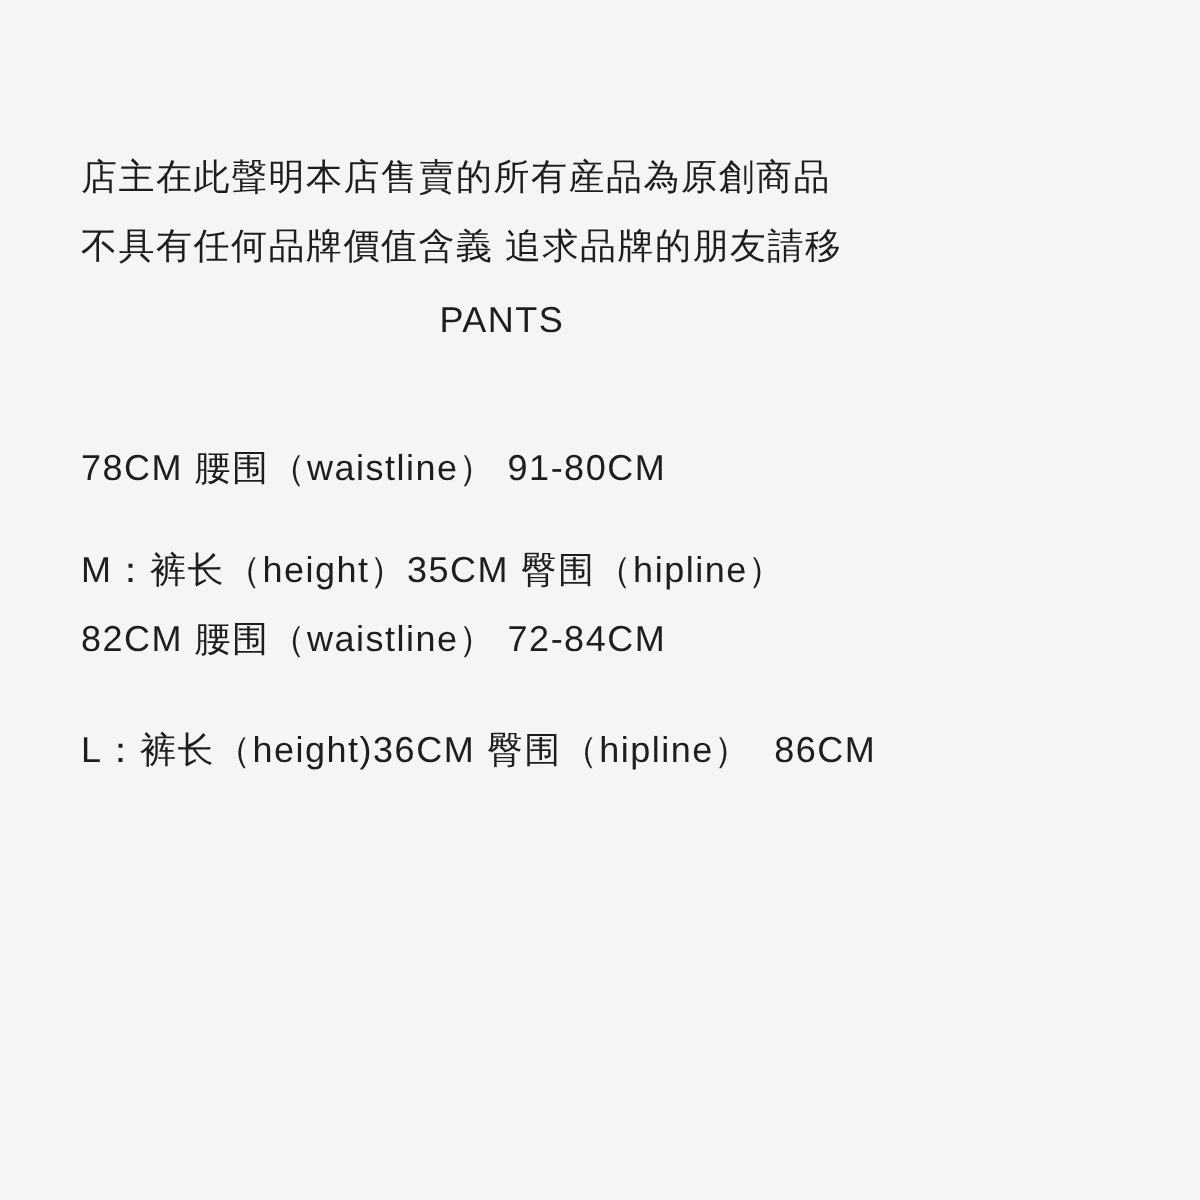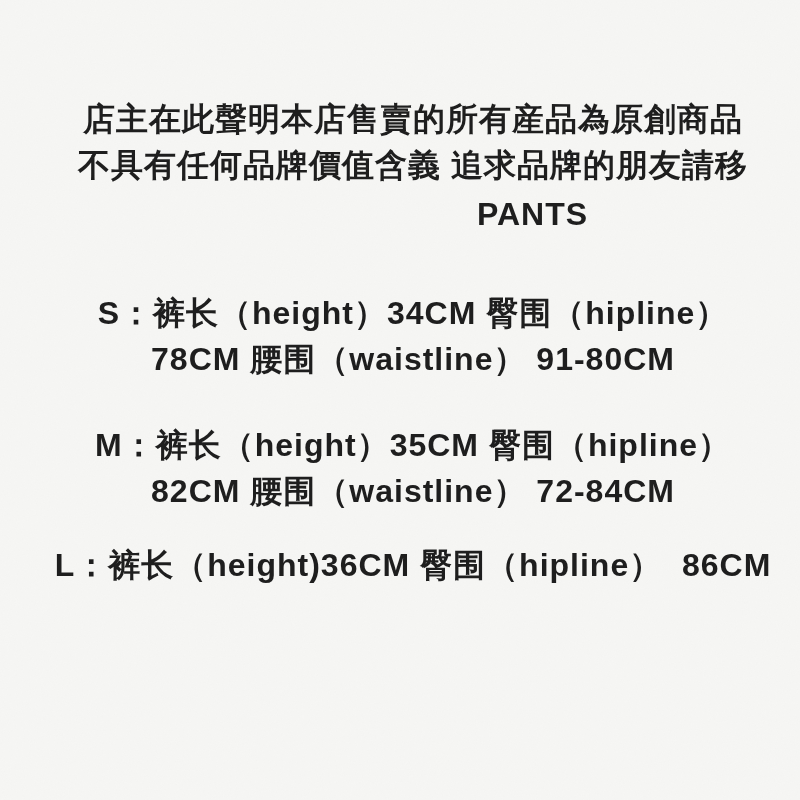--- a/index.html
+++ b/index.html
@@ -28,36 +28,35 @@
     opacity: 0.5;
     pointer-events: none;
   }
   .content {
     position: absolute;
     top: 0;
     left: 0;
     width: 800px;
     box-sizing: border-box;
     padding: 96px 28px 0 54px;
-    font-size: 32px;
+    font-size: 24px;
     line-height: 46px;
     letter-spacing: 1px;
-    font-weight: 700;
-    text-align: center;
+    font-weight: 400;
   }
   .line {
     white-space: pre-wrap;
   }
   .heading {
     margin-top: 3px;
     padding-left: 239px;
     white-space: pre;
   }
   .size-block-s { margin-top: 53px; }
-  .size-block-m { margin-top: 40px; }
+  .size-block-m { margin-top: 22px; }
   .size-block-l { margin-top: 28px; }
 </style>
 </head>
 <body>
 
 <div class="paper"></div>
 
 <svg class="noise-svg" xmlns="http://www.w3.org/2000/svg">
   <filter id="paperNoise">
     <feTurbulence type="fractalNoise" baseFrequency="0.85" numOctaves="2" stitchTiles="stitch"></feTurbulence>
@@ -72,21 +71,20 @@
 <div class="content">
 
   <div>
     <div class="line">店主在此聲明本店售賣的所有産品為原創商品</div>
     <div class="line">不具有任何品牌價值含義 追求品牌的朋友請移</div>
   </div>
 
   <div class="heading">PANTS</div>
 
   <div class="size-block-s">
-    <div class="line">S：裤长（height）34CM 臀围（hipline）</div>
     <div class="line">78CM 腰围（waistline） 91-80CM</div>
   </div>
 
   <div class="size-block-m">
     <div class="line">M：裤长（height）35CM 臀围（hipline）</div>
     <div class="line">82CM 腰围（waistline） 72-84CM</div>
   </div>
 
   <div class="size-block-l">
     <div class="line">L：裤长（height)36CM 臀围（hipline）  86CM</div>

